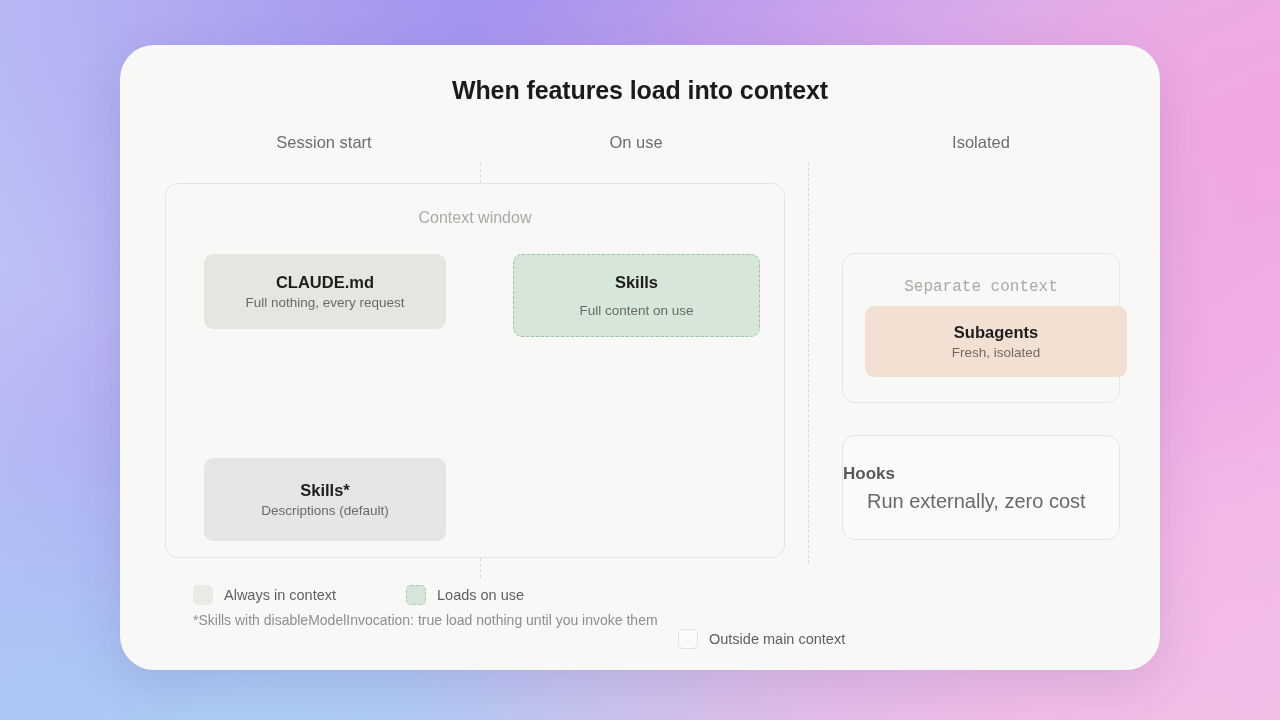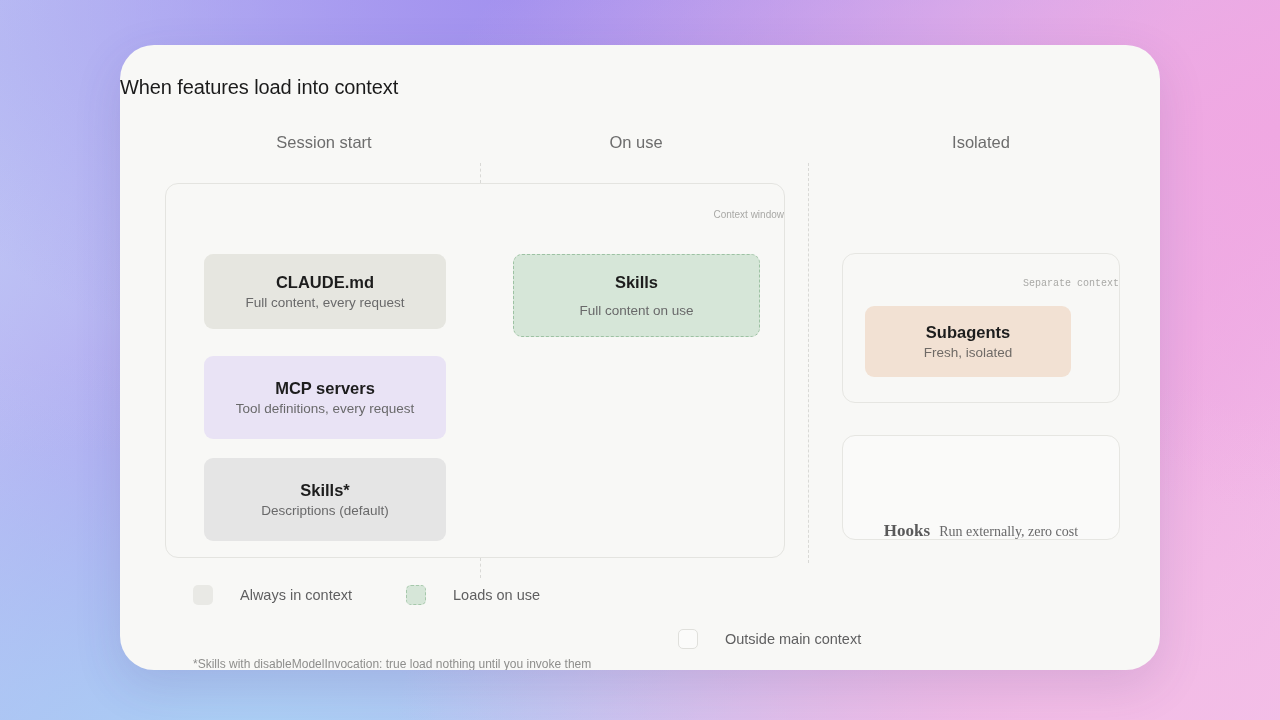--- a/index.html
+++ b/index.html
@@ -39,22 +39,23 @@
     background: #f8f8f6;
     border-radius: 34px;
     box-shadow: 0 16px 48px rgba(70,55,130,.14);
     overflow: hidden;
   }
 
   #diagram-title {
     position: absolute;
     left: 0; right: 0;
     top: 31px;
-    font-size: 20px;
-    font-weight: normal;
+    text-align: center;
+    font-size: 25px;
+    font-weight: bold;
     color: #1b1b1b;
     letter-spacing: -.1px;
   }
 
   
   .col-header {
     position: absolute;
     top: 88px;
     font-size: 16.5px;
     color: #6d6d6d;
@@ -84,22 +85,22 @@
     width: 620px;
     height: 375px;
     border: 1px solid #e4e4e0;
     border-radius: 13px;
     background: transparent;
   }
 
   .panel-label {
     position: absolute;
     left: 0; right: 0;
-    text-align: right;
-    font-size: 10px;
+    text-align: center;
+    font-size: 16px;
     color: #a9a9a6;
   }
   #context-window-label { top: 25px; }
 
   
   .feature-card {
     position: absolute;
     border-radius: 9px;
     display: flex;
     flex-direction: column;
@@ -137,55 +138,54 @@
     left: 722px;
     top: 208px;
     width: 278px;
     height: 150px;
     border: 1px solid #e6e6e2;
     border-radius: 13px;
   }
   #separate-context-label { top: 24px; font-family: Liberation Mono, monospace; }
 
   #card-subagents {
-    left: 22px; top: 52px; width: 206px; height: 71px;
+    left: 22px; top: 52px; width: 262px; height: 71px;
     background: #f2e1d3;
     border-radius: 9px;
   }
   #card-subagents .feature-sub { color: #6f6a66; }
 
   #card-hooks {
     position: absolute;
     left: 722px; top: 390px; width: 278px; height: 105px;
     background: #fafaf9;
     border: 1px solid #e6e6e2;
     border-radius: 13px;
     display: flex;
-    flex-direction: row;
-    align-items: flex-end;
+    flex-direction: column;
+    align-items: flex-start;
     justify-content: center;
     gap: 9px;
-    font-family: Liberation Serif, serif;
   }
   #card-hooks .feature-title { color: #59595a; font-weight: bold; font-size: 17px; }
-  #card-hooks .feature-sub   { font-size: 14px; }
+  #card-hooks .feature-sub   { font-size: 20px; margin-left: 24px; }
 
   
   #legend {
     position: absolute;
     left: 73px;
     top: 540px;
     width: 840px;
     height: 26px;
   }
   .legend-item {
     position: absolute;
     display: flex;
     align-items: center;
-    gap: 27px;
+    gap: 11px;
     white-space: nowrap;
   }
   #legend-item-0 { left: 0px; }
   #legend-item-1 { left: 213px; }
   #legend-item-2 { left: 485px; margin-top: 44px; }
 
   .legend-swatch {
     width: 20px;
     height: 20px;
     border-radius: 5px;
@@ -197,22 +197,22 @@
 
   .legend-label {
     font-size: 14.5px;
     color: #5f5f60;
   }
 
   
   #footnote {
     position: absolute;
     left: 73px;
-    top: 612px;
-    font-size: 12px;
+    top: 567px;
+    font-size: 14px;
     color: #8e8e8c;
   }
 </style>
 </head>
 <body>
 
 <div id="backdrop"></div>
 
 <div id="card">
 
@@ -224,27 +224,23 @@
 
   <div class="divider" id="divider-left-top"></div>
   <div class="divider" id="divider-left-bottom"></div>
   <div class="divider" id="divider-right"></div>
 
   <div id="context-window">
     <div class="panel-label" id="context-window-label">Context window</div>
 
     <div class="feature-card" id="card-claude-md">
       <span class="feature-title">CLAUDE.md</span>
-      <span class="feature-sub">Full content, every request</span>
-    </div>
-
-    <div class="feature-card" id="card-mcp">
-      <span class="feature-title">MCP servers</span>
-      <span class="feature-sub">Tool definitions, every request</span>
-    </div>
+      <span class="feature-sub">Full nothing, every request</span>
+    </div>
+
 
     <div class="feature-card" id="card-skills-desc">
       <span class="feature-title">Skills*</span>
       <span class="feature-sub">Descriptions (default)</span>
     </div>
 
     <div class="feature-card" id="card-skills-onuse">
       <span class="feature-title">Skills</span>
       <span class="feature-sub">Full content on use</span>
     </div>

